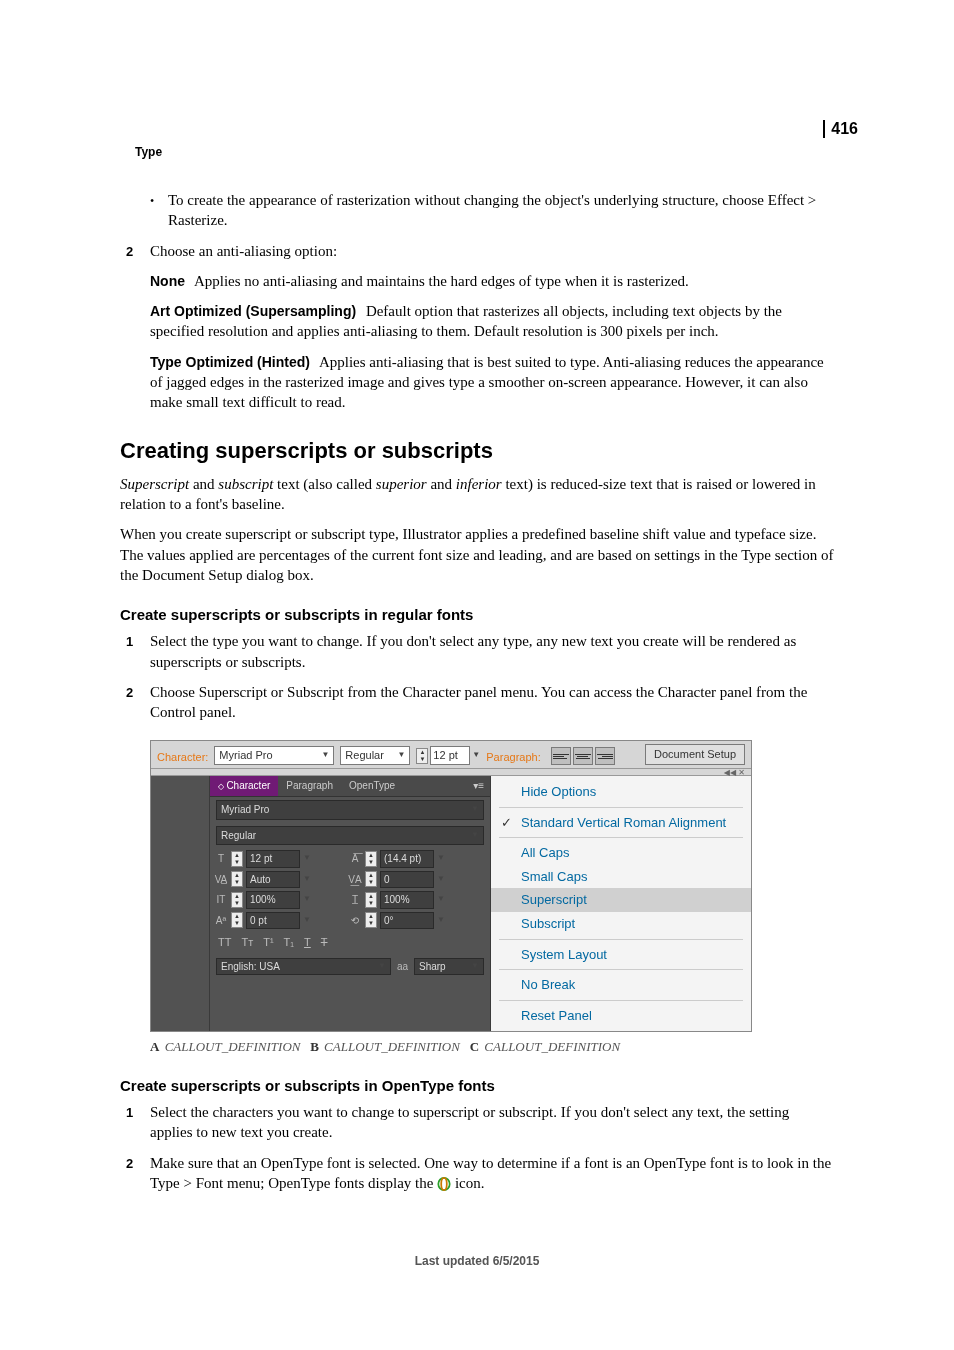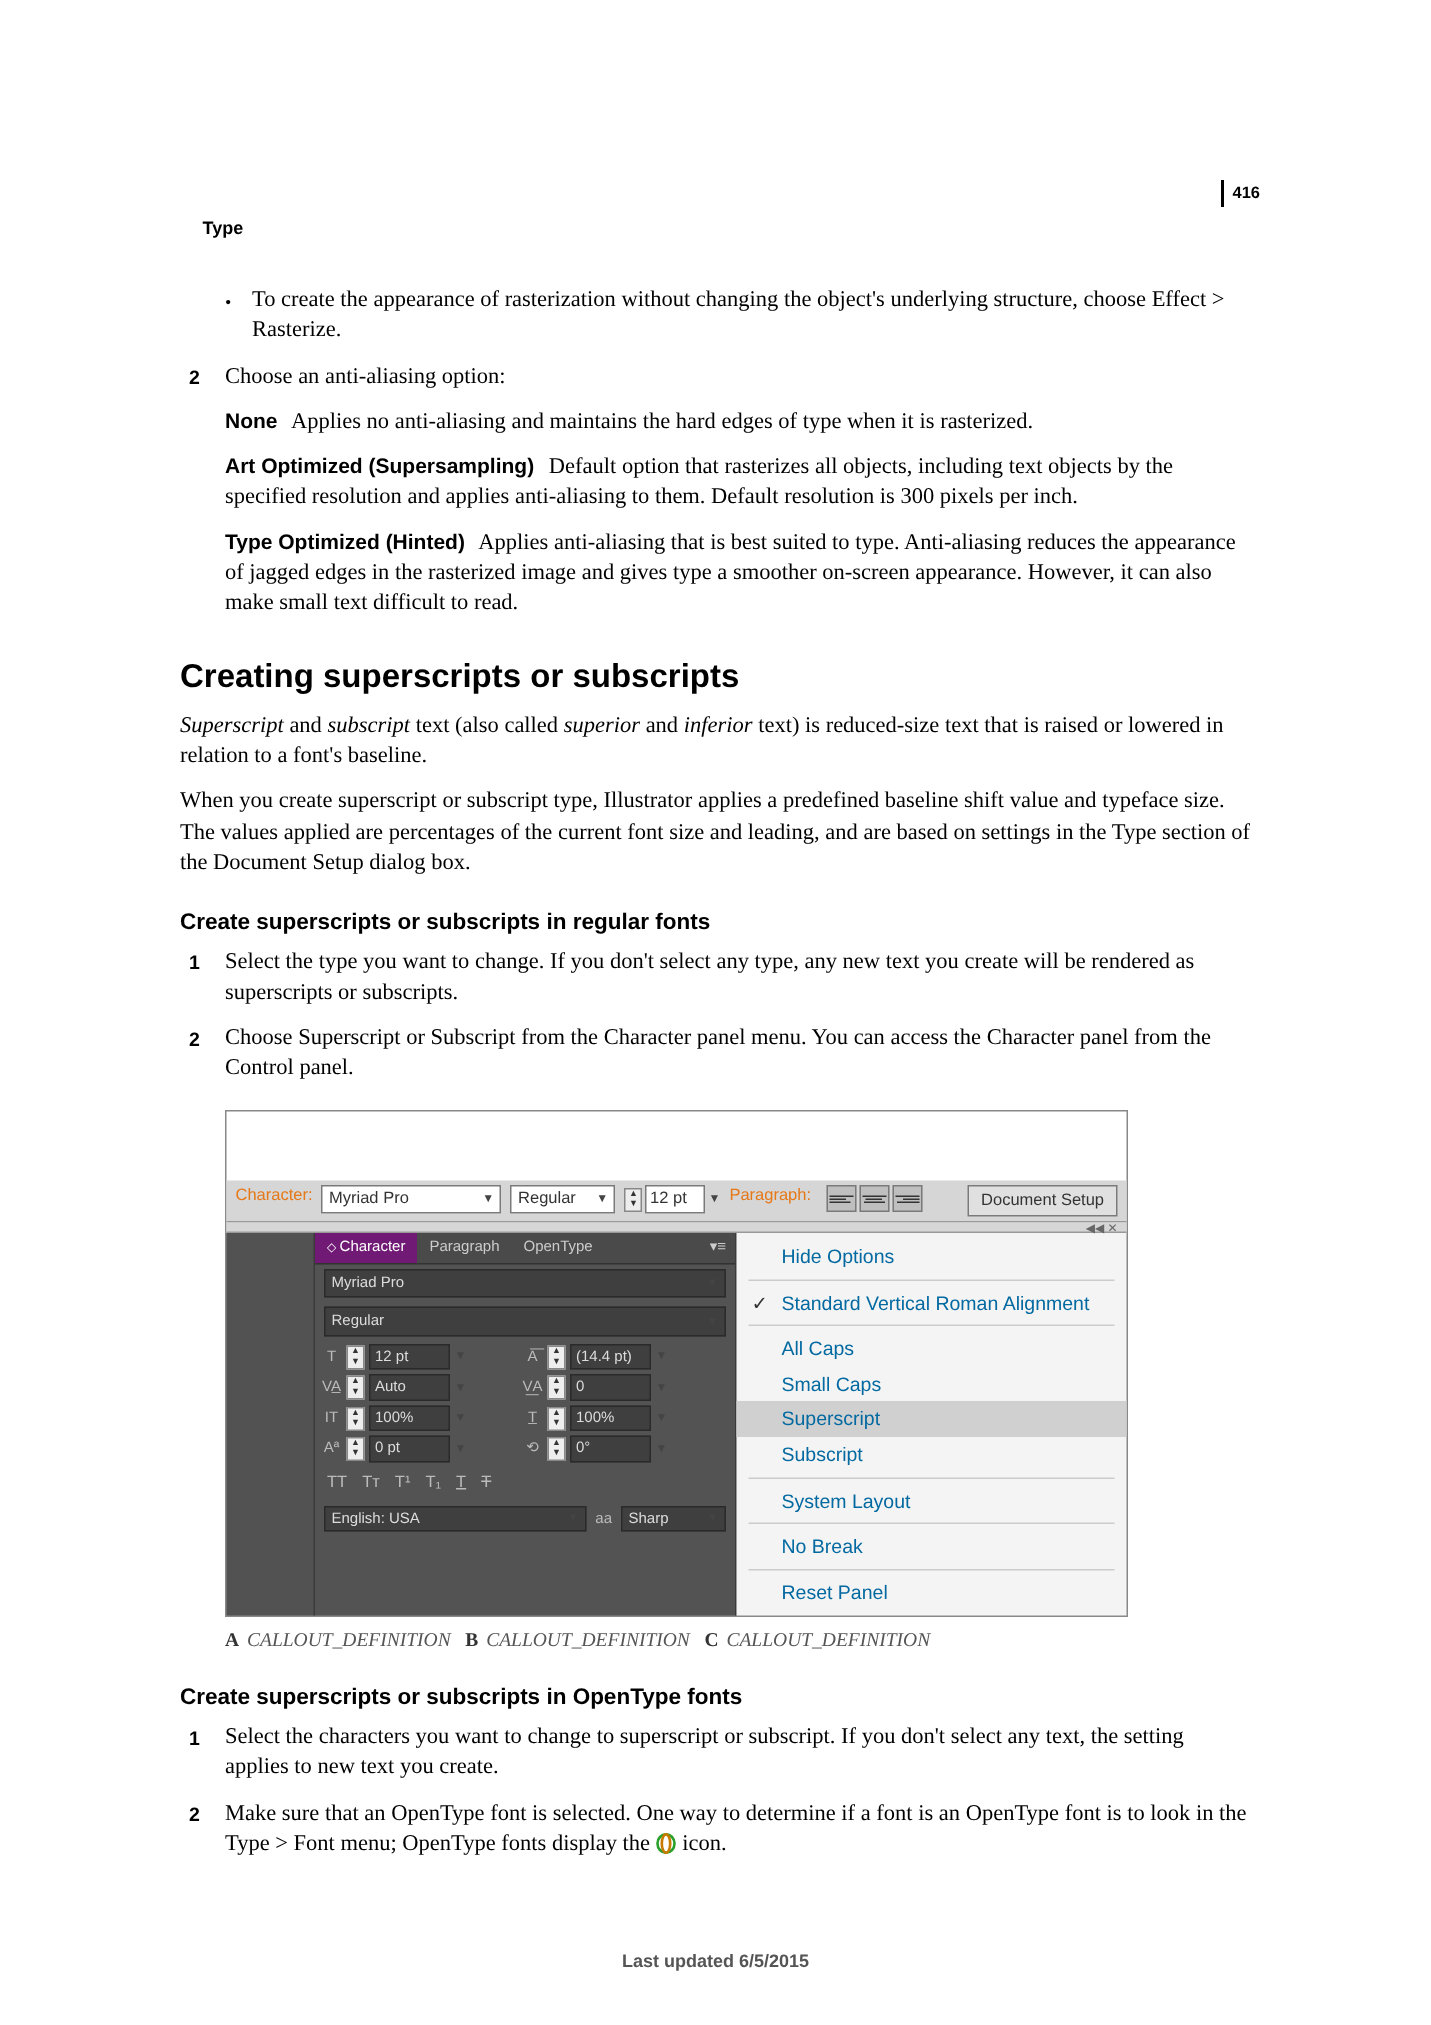--- a/index.html
+++ b/index.html
@@ -10,24 +10,24 @@
     width: 954px;
     color: #000;
   }
   .page {
     position: relative;
     padding: 130px 120px 40px 120px;
   }
   .page-number {
     position: absolute;
     top: 120px;
-    right: 114px;
-    font-family: "Myriad Pro", Arial, sans-serif;
-    font-weight: bold;
-    font-size: 11px;
+    right: 96px;
+    font-family: "Myriad Pro", Arial, sans-serif;
+    font-weight: bold;
+    font-size: 16px;
     border-left: 2px solid #000;
     padding-left: 6px;
     line-height: 18px;
   }
   .section-label {
     position: absolute;
     top: 145px;
     left: 135px;
     font-family: "Myriad Pro", Arial, sans-serif;
     font-weight: bold;
@@ -89,25 +89,24 @@
     border: 1px solid #888;
     background: #fff;
     width: 600px;
     font-family: Tahoma, Arial, sans-serif;
     font-size: 11px;
   }
   
   .ctrlbar {
     background: #d6d6d6;
     display: flex;
-    align-items: flex-start;
+    align-items: flex-end;
     padding: 3px 6px;
     gap: 6px;
     border-bottom: 1px solid #999;
-    margin-top: 46px;
   }
   .ctrlbar .lbl-orange { color: #e67817; font-size: 11px; }
   .ctrlbar .fontbox {
     background: #fff; border: 1px solid #7a7a7a; padding: 1px 4px; font-size: 11px; color: #333; width: 110px; display:flex; align-items:center; justify-content:space-between;
   }
   .ctrlbar .stylebox { background:#fff; border:1px solid #7a7a7a; padding:1px 4px; font-size:11px; color:#333; width:60px; display:flex; align-items:center; justify-content:space-between;}
   .ctrlbar .sizebox { display:flex; align-items:center; gap:2px;}
   .ctrlbar .sizebox .stepbox { background:#fff; border:1px solid #7a7a7a; padding:1px 2px; font-size:11px; color:#333; width:34px; display:flex; align-items:center; justify-content:space-between;}
   .ctrlbar .alignbtns { display:flex; gap:2px; margin-left:4px;}
   .ctrlbar .alignbtn { width:16px; height:14px; background:#bfbfbf; border:1px solid #7a7a7a; display:flex; flex-direction:column; justify-content:center; gap:1px; padding:1px;}

